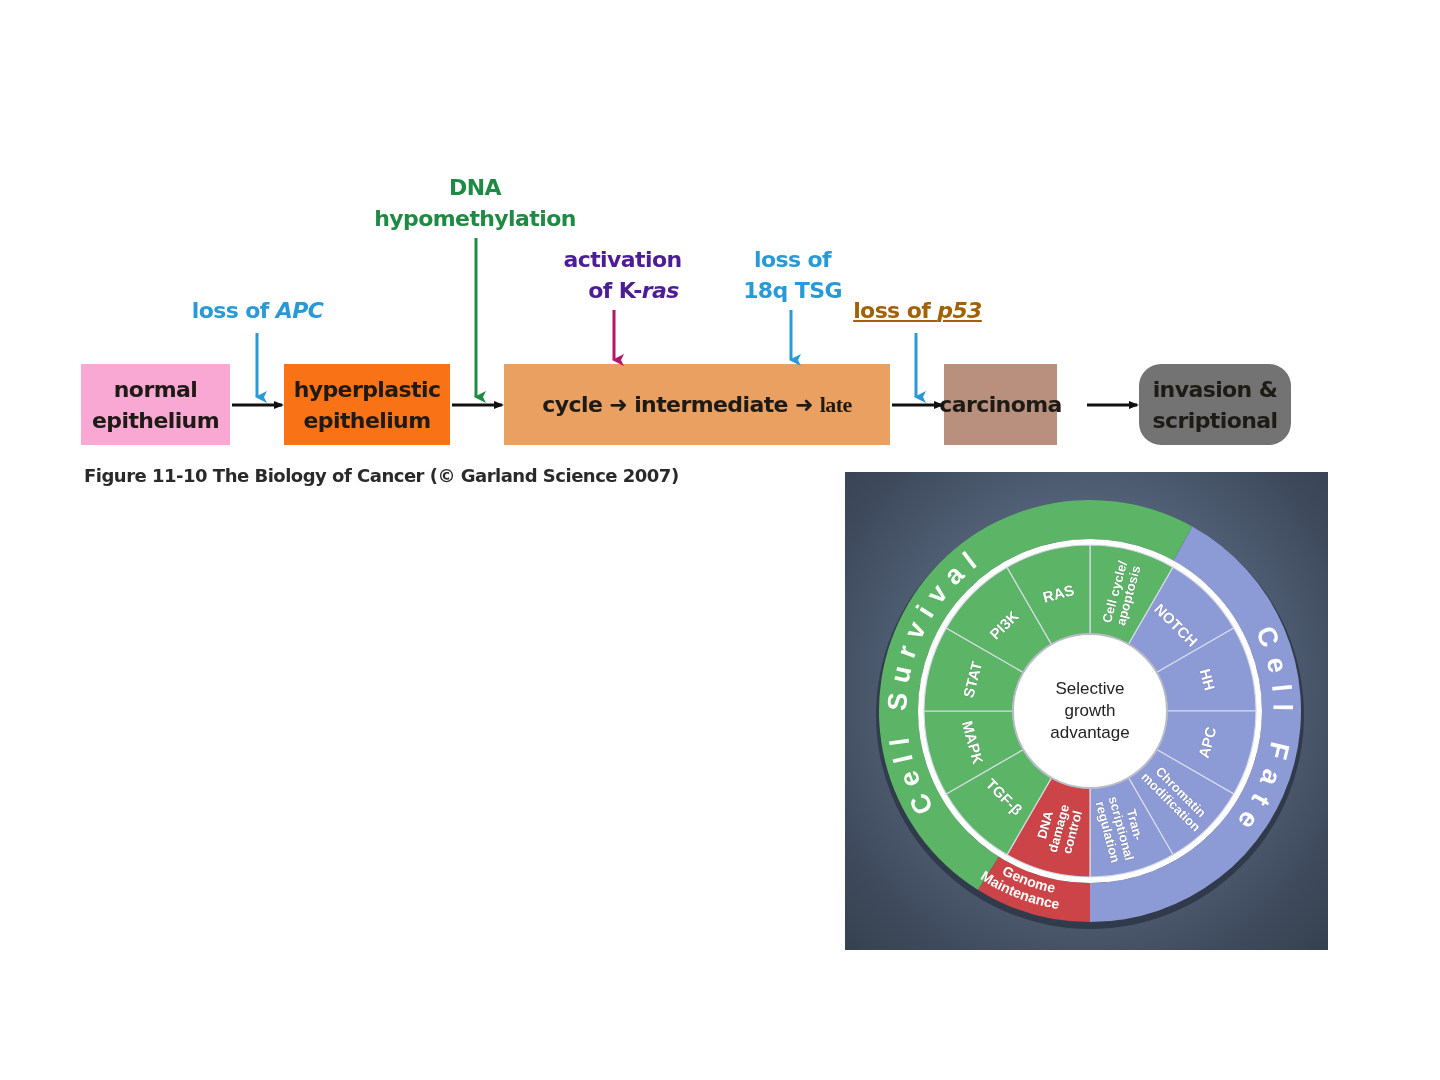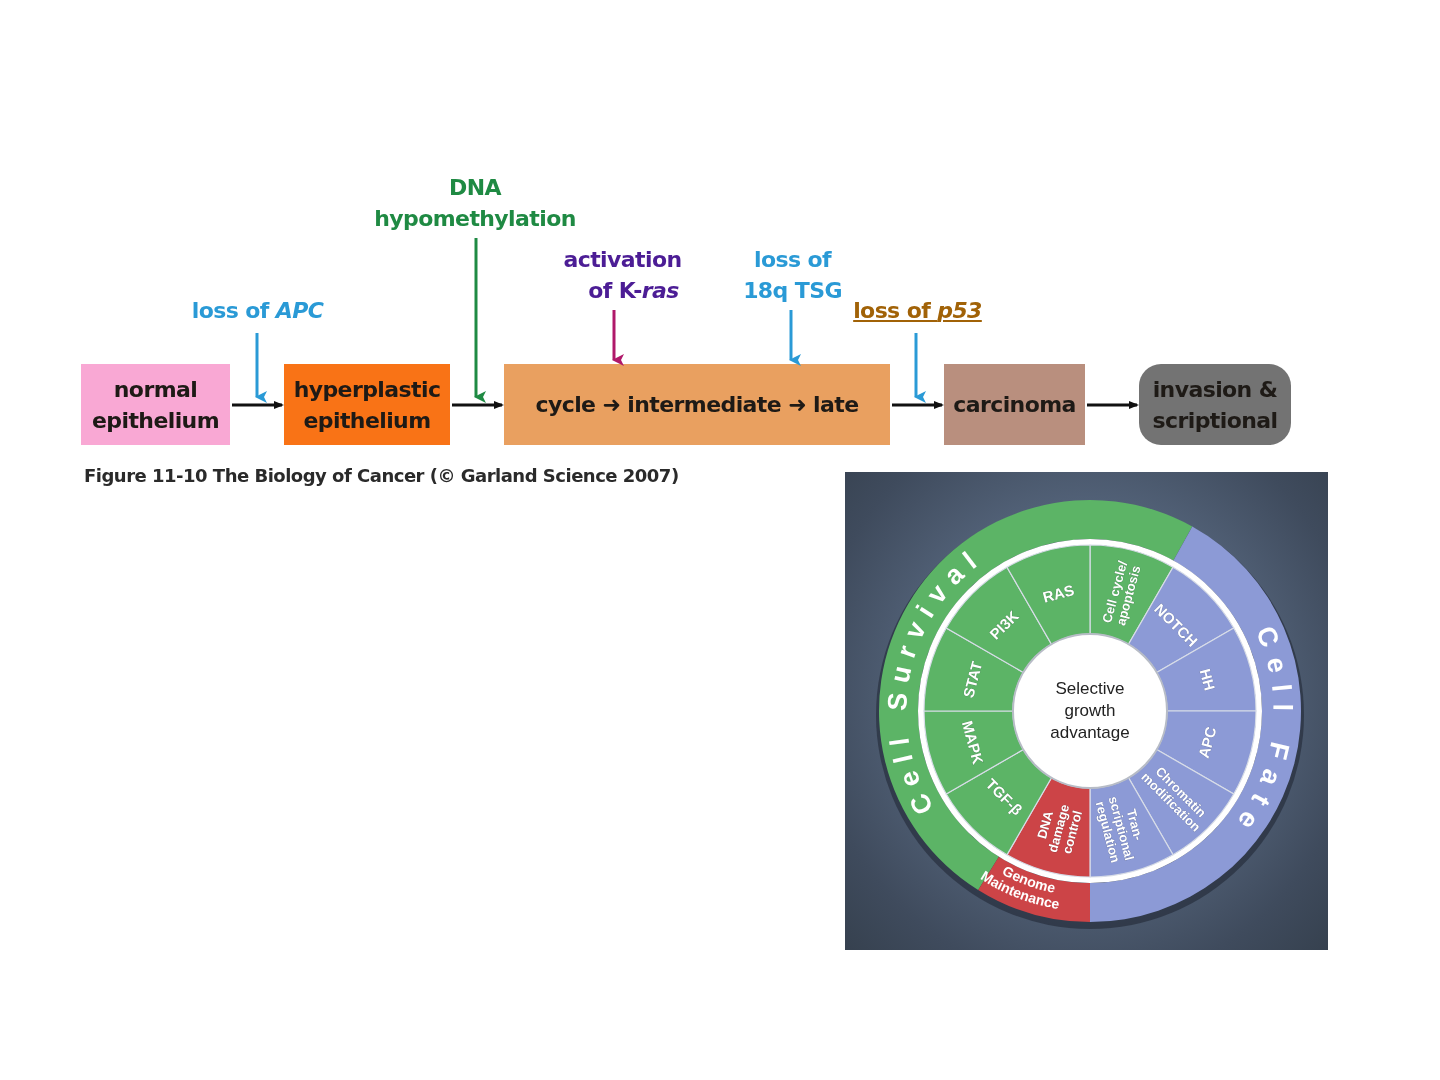--- a/index.html
+++ b/index.html
@@ -45,25 +45,25 @@
 </div>
 <div class="box" style="left:284px; width:166px; background:#f97316;">
   <div>
     <span>hyperplastic</span>
     <span>epithelium</span>
   </div>
 </div>
 <div class="box" style="left:504px; width:386px; background:#e9a060;">
   <div>
     <span style="white-space:nowrap;">
-      <span style="display:inline;">cycle</span><span style="display:inline;"> ➜ </span><span style="display:inline;">intermediate</span><span style="display:inline;"> ➜ </span><span style="display:inline;">late</span>
+      <span style="display:inline;">cycle</span><span style="display:inline;"> ➜ </span><span style="display:inline;">intermediate</span><span style="display:inline;"> ➜ </span><span style="display:inline;font-family:Liberation Serif, serif;">late</span>
     </span>
   </div>
 </div>
-<div class="box" style="left:944px; width:141px; background:#b98f7e;">
+<div class="box" style="left:944px; width:113px; background:#b98f7e;">
   <span>carcinoma</span>
 </div>
 <div class="box" style="left:1139px; width:152px; background:#737373;border-radius:22px;">
   <div>
     <span>invasion &amp;</span>
     <span>scriptional</span>
   </div>
 </div>
 
 <div class="lbl" style="left:175px; top:295px; width:165px; color:#2a9ad6;">

